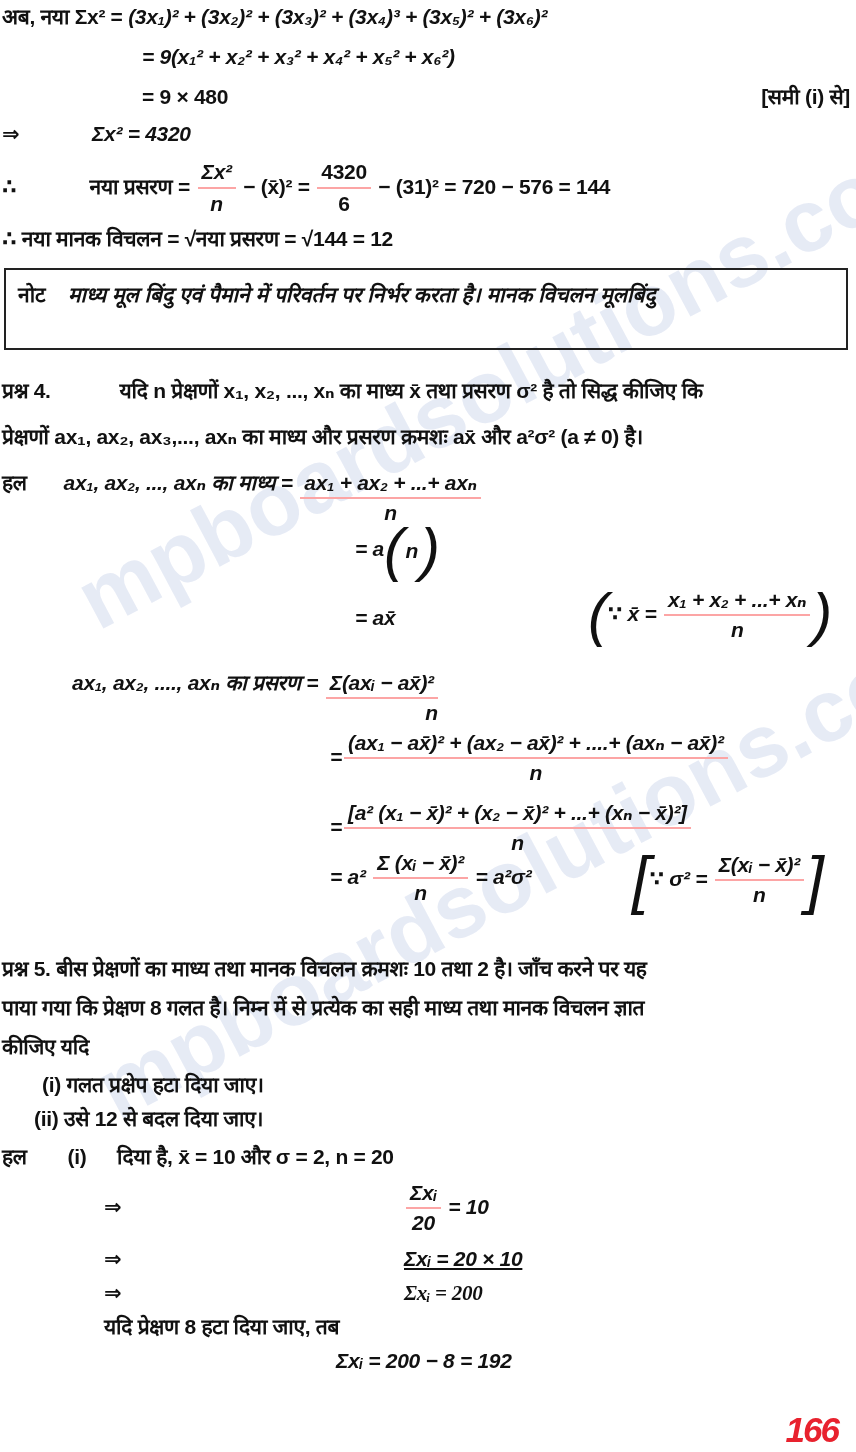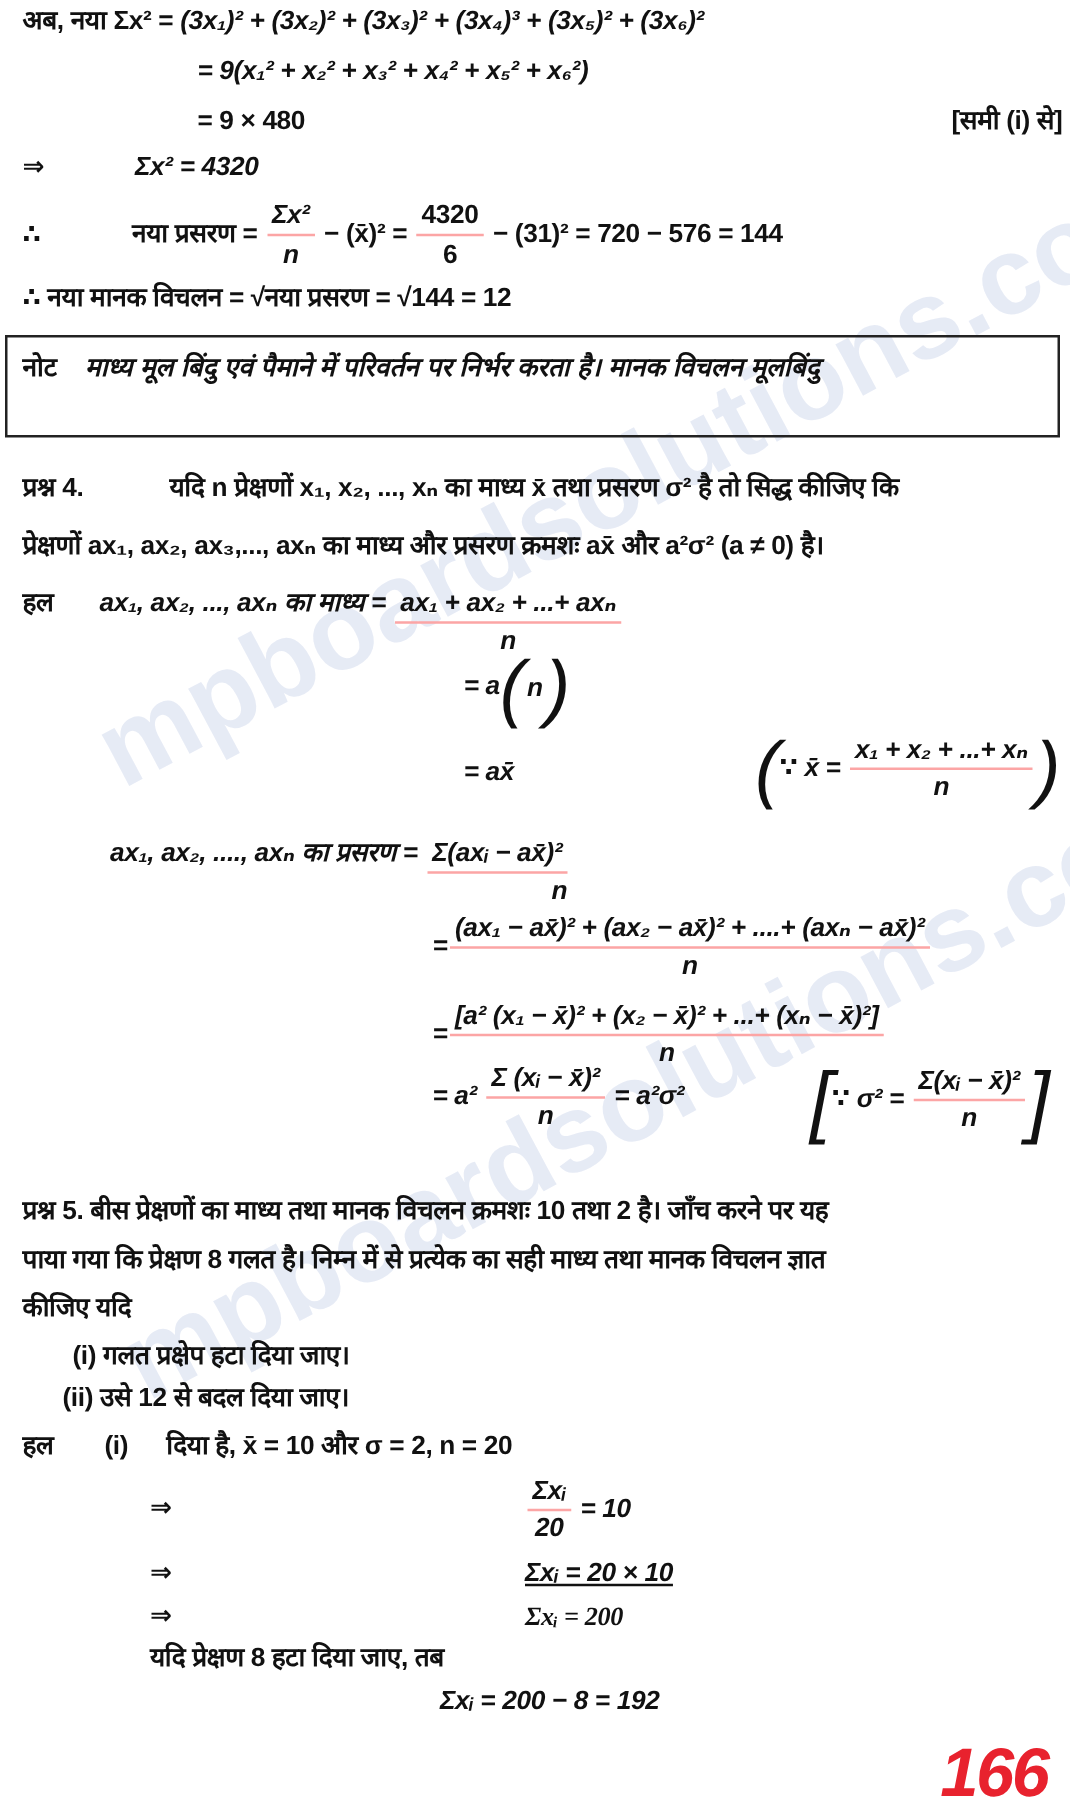--- a/index.html
+++ b/index.html
@@ -1,26 +1,26 @@
 <!DOCTYPE html>
 <html><head>
 <meta charset="utf-8">
 <style>
   html, body { margin:0; padding:0; background:#fff; }
   body { width:856px; height:1452px; position:relative; overflow:hidden;
          font-family:"Liberation Sans", "DejaVu Sans", sans-serif; color:#111; }
-  .line { position:absolute; white-space:nowrap; font-size:21px; font-weight:bold; line-height:26px; letter-spacing:-0.3px;margin-left:16px; }
+  .line { position:absolute; white-space:nowrap; font-size:21px; font-weight:bold; line-height:26px; letter-spacing:-0.3px; }
   .it { font-style:italic; }
   .frac { display:inline-block; vertical-align:middle; text-align:center; margin:0 2px; }
   .frac .num { display:block; border-bottom:2px solid #fca5a5; padding:0 4px 1px; }
   .frac .den { display:block; padding-top:1px; }
   .note-box { position:absolute; left:4px; top:268px; width:844px; height:82px; border:2px solid #222; box-sizing:border-box; }
   .note-text { position:absolute; font-size:21px; font-weight:bold; font-style:italic; white-space:nowrap; line-height:30px; }
   .watermark { position:absolute; font-size:88px; font-weight:bold; color:#c9d3ea; opacity:0.45; transform:rotate(-28deg); transform-origin:left top; white-space:nowrap; font-family:"Liberation Sans", sans-serif; pointer-events:none; }
-  .pageno { position:absolute; right:18px; bottom:2px; font-size:55px; font-weight:900; font-style:italic; color:#e8222e; letter-spacing:-2px; font-family:"Liberation Sans", sans-serif; }
+  .pageno { position:absolute; right:18px; bottom:2px; font-size:35px; font-weight:900; font-style:italic; color:#e8222e; letter-spacing:-2px; font-family:"Liberation Sans", sans-serif; }
   .big-paren { display:inline-block; font-size:60px; font-weight:normal; vertical-align:middle; line-height:60px; }
   .big-brack { display:inline-block; font-size:64px; font-weight:normal; vertical-align:middle; line-height:64px; }
 </style>
 </head>
 <body>
 
 <div class="watermark" style="left:60px;top:560px;">mpboardsolutions.com</div>
 <div class="watermark" style="left:80px;top:1050px;">mpboardsolutions.com</div>
 
 <div class="line" style="left:2px;top:4px;">

